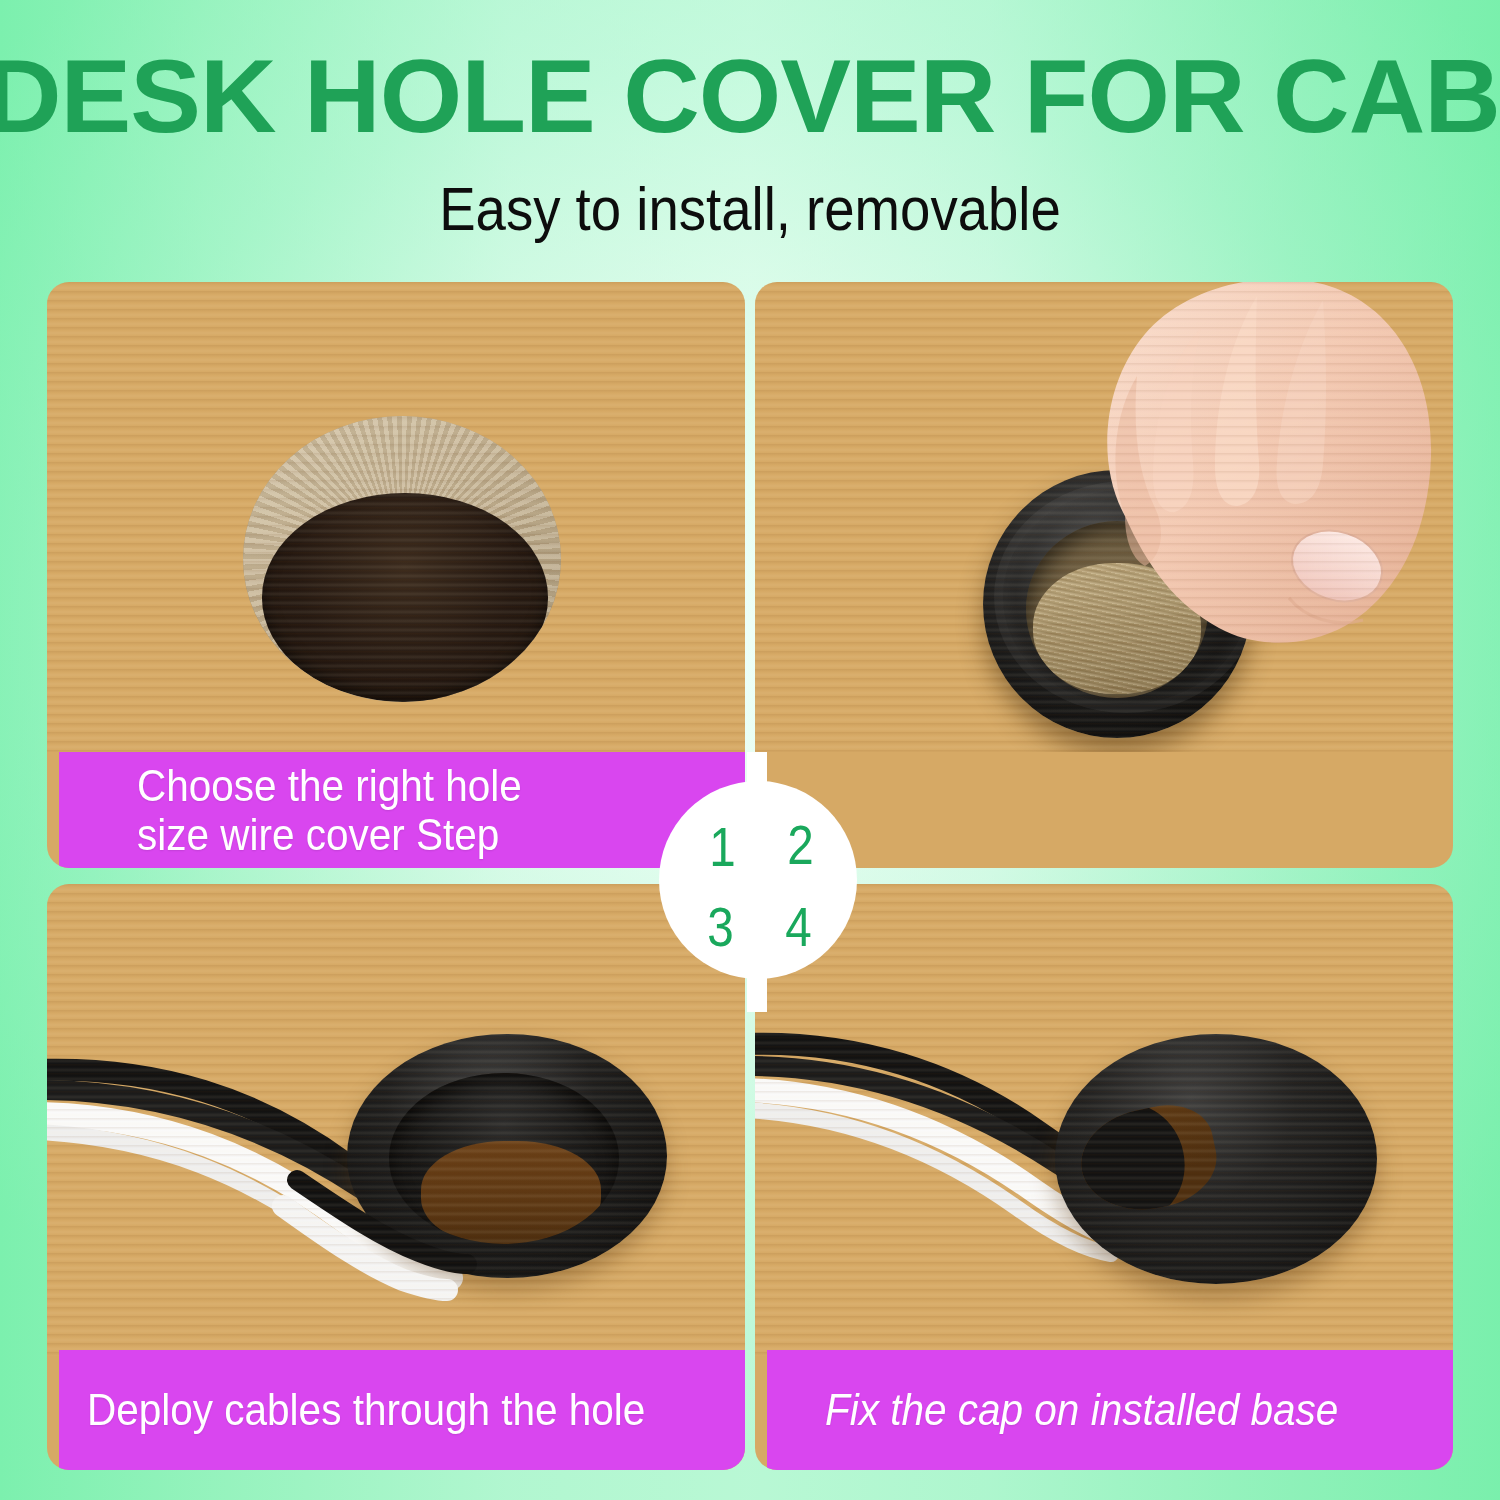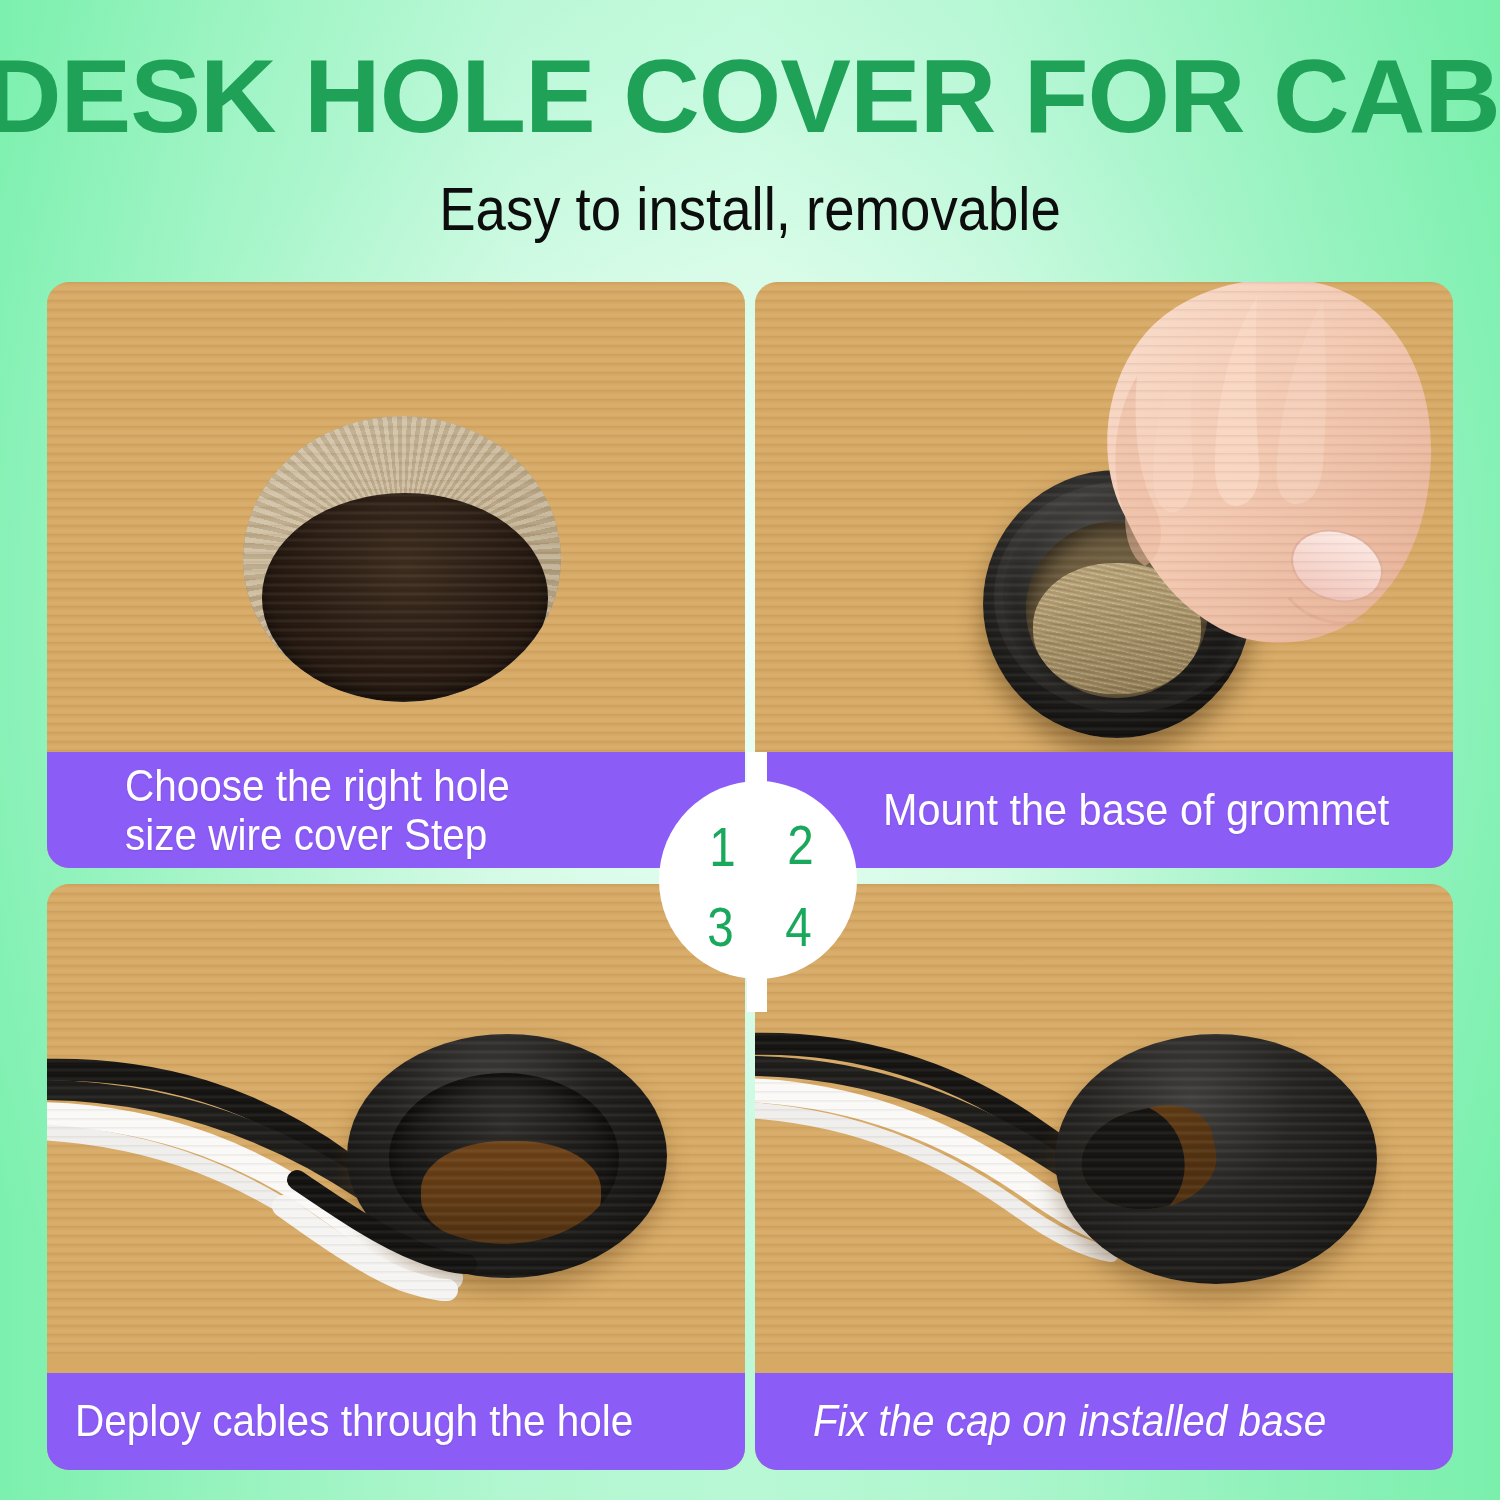--- a/index.html
+++ b/index.html
@@ -84,29 +84,29 @@
         rgba(112,64,18,0) 3px,
         rgba(255,236,200,.09) 6px,
         rgba(112,64,18,0) 9px);
     pointer-events:none;
   }
   .c1 .photo,.c2 .photo{height:470px;}
   .c3 .photo,.c4 .photo{height:472px;}
 
   
   .caption{
-    position:absolute;left:0;right:0;bottom:0;
-    background:#8b5cf6;
+    position:absolute;left:12px;right:0;bottom:0;
+    background:#d946ef;
     color:#ffffff;
     display:flex;
     align-items:center;
     box-sizing:border-box;
   }
   .c1 .caption,.c2 .caption{height:116px;}
-  .c3 .caption,.c4 .caption{height:97px;}
+  .c3 .caption,.c4 .caption{height:120px;}
   .caption .txt{
     font-family:"Liberation Sans", sans-serif;
     font-weight:400;
     font-size:45px;
     line-height:1.12;
     transform:scaleX(.92);
     transform-origin:left center;
     white-space:pre-line;
     text-shadow:0 1px 2px rgba(0,0,0,.10);
   }
@@ -300,23 +300,20 @@
         </defs>
         <path d="M120 250 C92 200 96 120 140 68 C182 18 270 0 330 22 C392 45 428 110 426 190 C424 268 392 330 340 360 C300 382 250 382 214 362 C170 338 142 300 120 250 Z" fill="url(#skin)"></path>
         <path d="M120 250 C104 206 108 150 132 110 C128 160 132 206 150 242 C160 262 158 290 140 300 C126 292 120 272 120 250 Z" fill="#eab89f" opacity=".55"></path>
         <path d="M196 62 C186 100 184 150 188 196 C190 222 186 240 170 246 C156 248 148 232 148 210 C148 152 164 96 196 62 Z" fill="#f7d3c0" opacity=".8"></path>
         <path d="M252 30 C250 86 250 146 254 196 C256 222 248 238 232 240 C216 240 210 222 210 200 C210 140 224 76 252 30 Z" fill="#f9d9c7" opacity=".75"></path>
         <path d="M318 34 C322 92 322 150 318 198 C316 224 306 238 290 238 C274 236 270 218 272 196 C276 138 292 80 318 34 Z" fill="#f7d4c2" opacity=".6"></path>
         <ellipse cx="332" cy="300" rx="46" ry="34" transform="rotate(18 332 300)" fill="url(#nail)" stroke="#e0b19d" stroke-width="2"></ellipse>
         <path d="M284 332 C300 352 330 362 358 354" fill="none" stroke="#dda88e" stroke-width="3" opacity=".6"></path>
       </svg>
     </div>
-    <div class="caption">
-      <span class="txt">Mount the base of grommet</span>
-    </div>
   </div>
 
   <div class="card c3">
     <div class="photo">
       <svg class="cables" viewBox="0 0 698 472">
         <path d="M-10 186 C110 182 210 214 300 280 C350 316 392 346 430 360" fill="none" stroke="#111" stroke-width="22" stroke-linecap="round"></path>
         <path d="M-10 206 C120 206 226 246 316 306 C362 338 404 362 436 372" fill="none" stroke="#1a1a1a" stroke-width="20" stroke-linecap="round"></path>
         <path d="M-10 230 C118 232 216 276 296 336 C336 366 372 386 404 394" fill="none" stroke="#fafafa" stroke-width="24" stroke-linecap="round"></path>
         <path d="M-10 248 C114 254 204 296 278 350 C316 378 350 396 380 402" fill="none" stroke="#efefef" stroke-width="16" stroke-linecap="round"></path>
       </svg>

